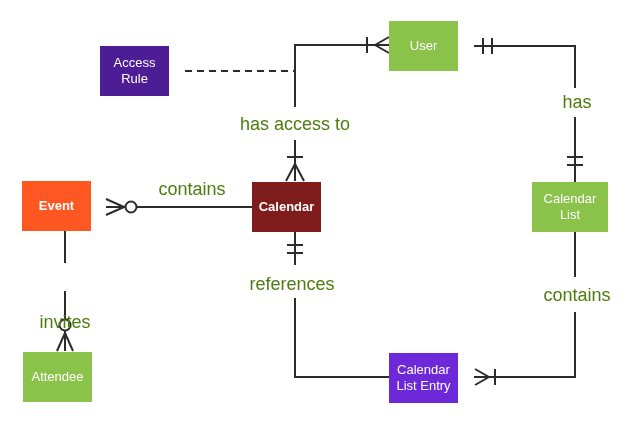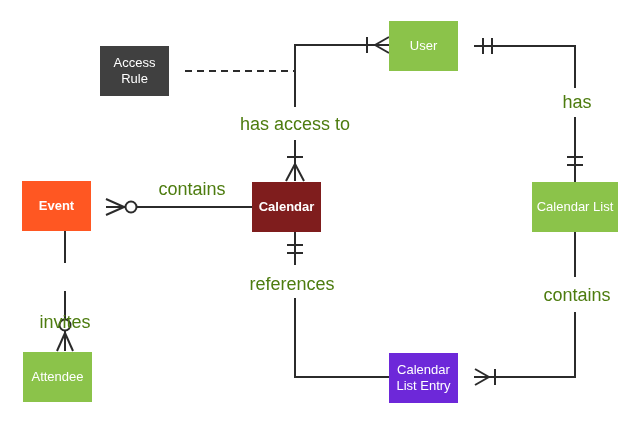--- a/index.html
+++ b/index.html
@@ -118,37 +118,37 @@
     <g>
       <line x1="295" y1="232" x2="295" y2="265"></line>
       <g>
         <line x1="287" y1="245" x2="303" y2="245"></line>
         <line x1="287" y1="253" x2="303" y2="253"></line>
       </g>
       <polyline points="295,298 295,377 389,377"></polyline>
     </g>
   </svg>
 
-  <div class="entity" style="left: 100px; top: 46px; background-color: #404040;">
+  <div class="entity" style="left: 100px; top: 46px; background-color: #4c1d95;">
     <span>Access Rule</span>
   </div>
 
   <div class="entity" style="left: 389px; top: 21px; background-color: rgb(139, 195, 74);">
     <span>User</span>
   </div>
 
   <div class="entity strong" style="left: 22px; top: 181px; background-color: rgb(255, 87, 34); text-align: right;">
     <span>Event</span>
   </div>
 
   <div class="entity strong" style="left: 252px; top: 182px; background-color: #7f1d1d;">
     <span>Calendar</span>
   </div>
 
-  <div class="entity" style="left: 532px; top: 182px; width: 86px; background-color: rgb(139, 195, 74);">
+  <div class="entity" style="left: 532px; top: 182px; width: 76px; background-color: rgb(139, 195, 74); justify-content: flex-end;">
     <span>Calendar List</span>
   </div>
 
   <div class="entity" style="left: 23px; top: 352px; background-color: rgb(139, 195, 74);">
     <span>Attendee</span>
   </div>
 
   <div class="entity" style="left: 389px; top: 353px; background-color: #6d28d9;">
     <span>Calendar List Entry</span>
   </div>

